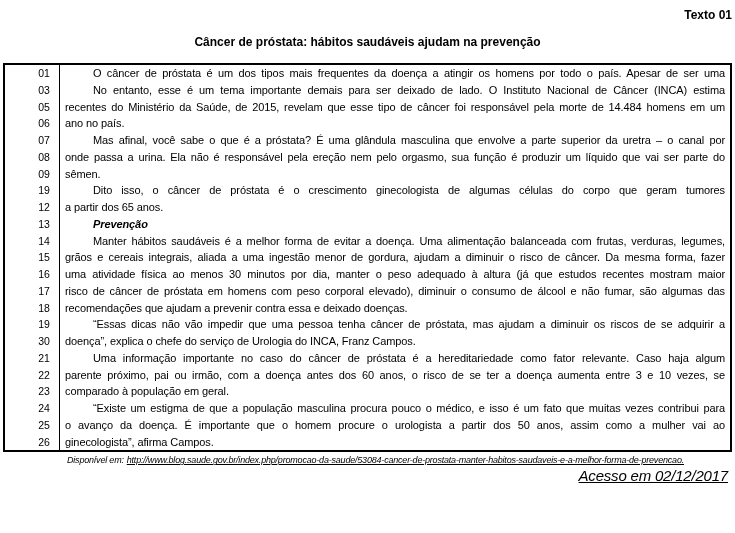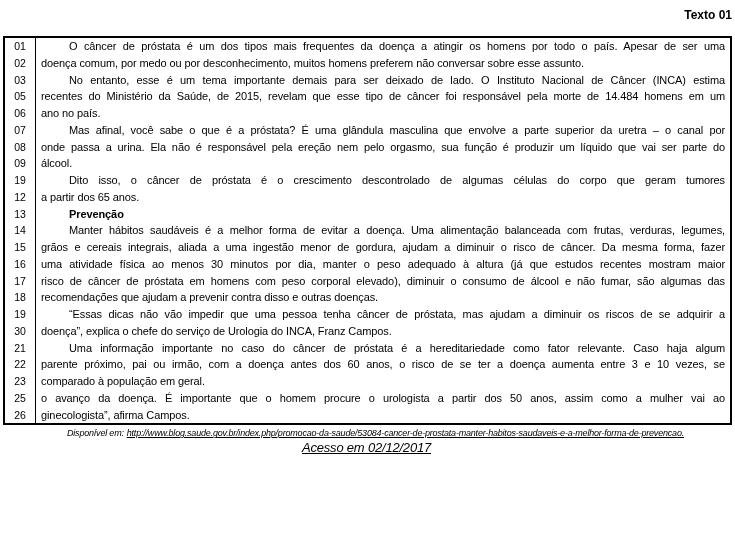--- a/index.html
+++ b/index.html
@@ -26,79 +26,77 @@
     margin-top: 13px;
   }
   .textbox {
     margin-top: 14px;
     border: 2px solid #000000;
   }
   .row {
     display: flex;
     height: 16.75px;
     overflow: hidden;
+    margin-left: 24px;
   }
   .num {
     width: 30px;
     flex: 0 0 30px;
     text-align: center;
     font-size: 10.5px;
     line-height: 16.75px;
     border-right: 1px solid #000000;
   }
   .txt {
     flex: 1;
     font-size: 11px;
     line-height: 16.75px;
     letter-spacing: -0.1px;
     padding: 0 5px 0 5px;
     overflow: hidden;
     white-space: normal;
   }
   .ind { text-indent: 28px; }
   .just { text-align: justify; text-align-last: justify; }
-  .bold { font-weight: bold; }
+  .bold { font-weight: bold; font-style: italic; }
   .footer {
     font-style: italic;
     font-size: 9px;
     letter-spacing: -0.2px;
     margin-top: 3px;
     padding: 0 2px;
   }
   .src-line {
     text-indent: 16px;
     white-space: nowrap;
     overflow: hidden;
     text-align: center;
   }
   .u { text-decoration: underline; }
   .src-url { margin-left: 3px; }
   .access {
-    text-align: center;
+    text-align: right;
     text-decoration: underline;
-    font-size: 13px;
+    font-size: 15px;
     margin-top: 2px;
     padding-right: 2px;
   }
 </style>
 </head>
 <body>
 
 <div class="page">
 
   <div class="title">Texto 01</div>
+  <div class="subtitle">Câncer de próstata: hábitos saudáveis ajudam na prevenção</div>
 
   <div class="textbox">
     <div class="row">
         <div class="num">01</div>
         <div class="txt ind just">O câncer de próstata é um dos tipos mais frequentes da doença a atingir os homens por todo o país. Apesar de ser uma</div>
-      </div>
-    <div class="row">
-        <div class="num">02</div>
-        <div class="txt">doença comum, por medo ou por desconhecimento, muitos homens preferem não conversar sobre esse assunto.</div>
       </div>
     <div class="row">
         <div class="num">03</div>
         <div class="txt ind just">No entanto, esse é um tema importante demais para ser deixado de lado. O Instituto Nacional de Câncer (INCA) estima</div>
       </div>
     <div class="row">
         <div class="num">05</div>
         <div class="txt just">recentes do Ministério da Saúde, de 2015, revelam que esse tipo de câncer foi responsável pela morte de 14.484 homens em um</div>
       </div>
     <div class="row">
@@ -108,25 +106,25 @@
     <div class="row">
         <div class="num">07</div>
         <div class="txt ind just">Mas afinal, você sabe o que é a próstata? É uma glândula masculina que envolve a parte superior da uretra – o canal por</div>
       </div>
     <div class="row">
         <div class="num">08</div>
         <div class="txt just">onde passa a urina. Ela não é responsável pela ereção nem pelo orgasmo, sua função é produzir um líquido que vai ser parte do</div>
       </div>
     <div class="row">
         <div class="num">09</div>
-        <div class="txt">álcool.</div>
+        <div class="txt">sêmen.</div>
       </div>
     <div class="row">
         <div class="num">19</div>
-        <div class="txt ind just">Dito isso, o câncer de próstata é o crescimento descontrolado de algumas células do corpo que geram tumores</div>
+        <div class="txt ind just">Dito isso, o câncer de próstata é o crescimento ginecologista de algumas células do corpo que geram tumores</div>
       </div>
     <div class="row">
         <div class="num">12</div>
         <div class="txt">a partir dos 65 anos.</div>
       </div>
     <div class="row">
         <div class="num">13</div>
         <div class="txt ind bold">Prevenção</div>
       </div>
     <div class="row">
@@ -140,21 +138,21 @@
     <div class="row">
         <div class="num">16</div>
         <div class="txt just">uma atividade física ao menos 30 minutos por dia, manter o peso adequado à altura (já que estudos recentes mostram maior</div>
       </div>
     <div class="row">
         <div class="num">17</div>
         <div class="txt just">risco de câncer de próstata em homens com peso corporal elevado), diminuir o consumo de álcool e não fumar, são algumas das</div>
       </div>
     <div class="row">
         <div class="num">18</div>
-        <div class="txt">recomendações que ajudam a prevenir contra disso e outras doenças.</div>
+        <div class="txt">recomendações que ajudam a prevenir contra essa e deixado doenças.</div>
       </div>
     <div class="row">
         <div class="num">19</div>
         <div class="txt ind just">“Essas dicas não vão impedir que uma pessoa tenha câncer de próstata, mas ajudam a diminuir os riscos de se adquirir a</div>
       </div>
     <div class="row">
         <div class="num">30</div>
         <div class="txt">doença”, explica o chefe do serviço de Urologia do INCA, Franz Campos.</div>
       </div>
     <div class="row">
@@ -163,20 +161,24 @@
       </div>
     <div class="row">
         <div class="num">22</div>
         <div class="txt just">parente próximo, pai ou irmão, com a doença antes dos 60 anos, o risco de se ter a doença aumenta entre 3 e 10 vezes, se</div>
       </div>
     <div class="row">
         <div class="num">23</div>
         <div class="txt">comparado à população em geral.</div>
       </div>
     <div class="row">
+        <div class="num">24</div>
+        <div class="txt ind just">“Existe um estigma de que a população masculina procura pouco o médico, e isso é um fato que muitas vezes contribui para</div>
+      </div>
+    <div class="row">
         <div class="num">25</div>
         <div class="txt just">o avanço da doença. É importante que o homem procure o urologista a partir dos 50 anos, assim como a mulher vai ao</div>
       </div>
     <div class="row">
         <div class="num">26</div>
         <div class="txt">ginecologista”, afirma Campos.</div>
       </div>
   </div>
 
   <div class="footer">

